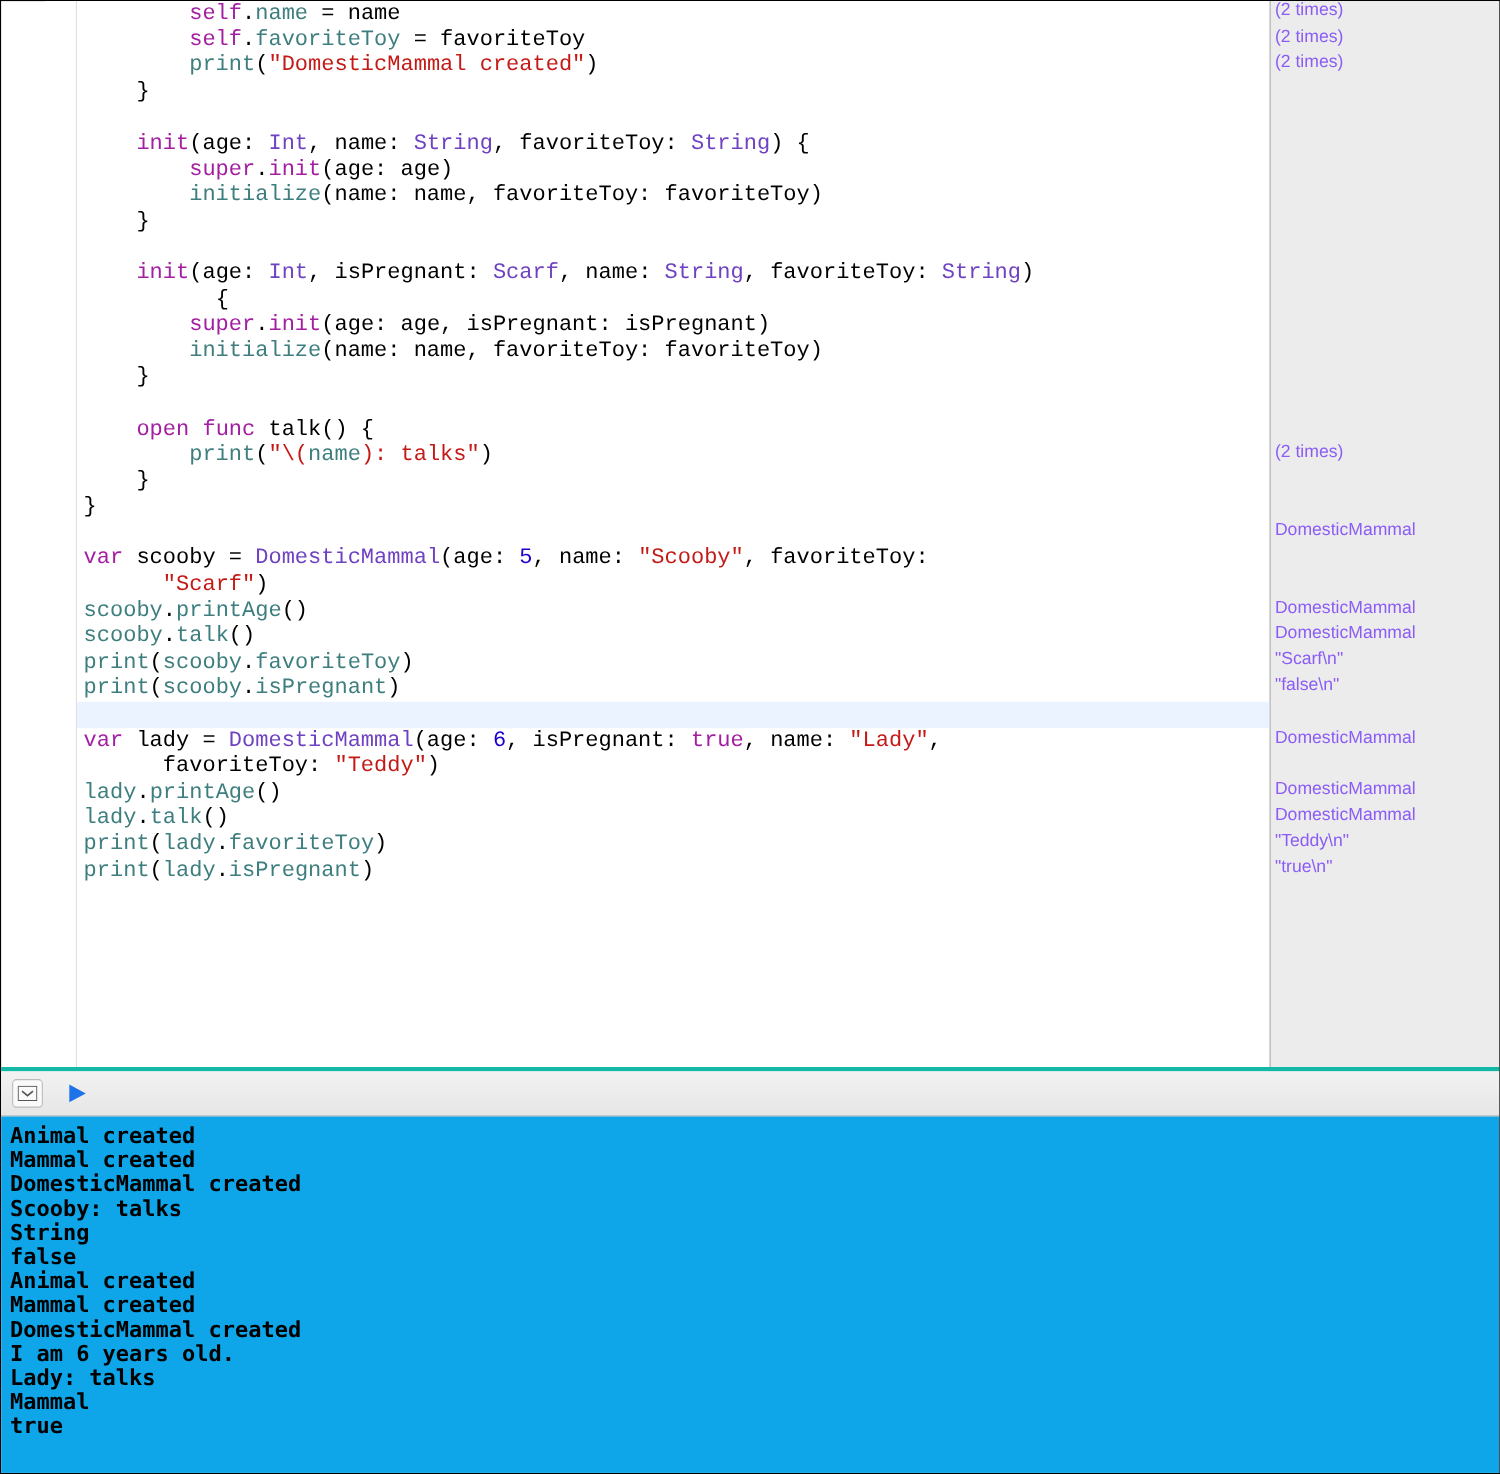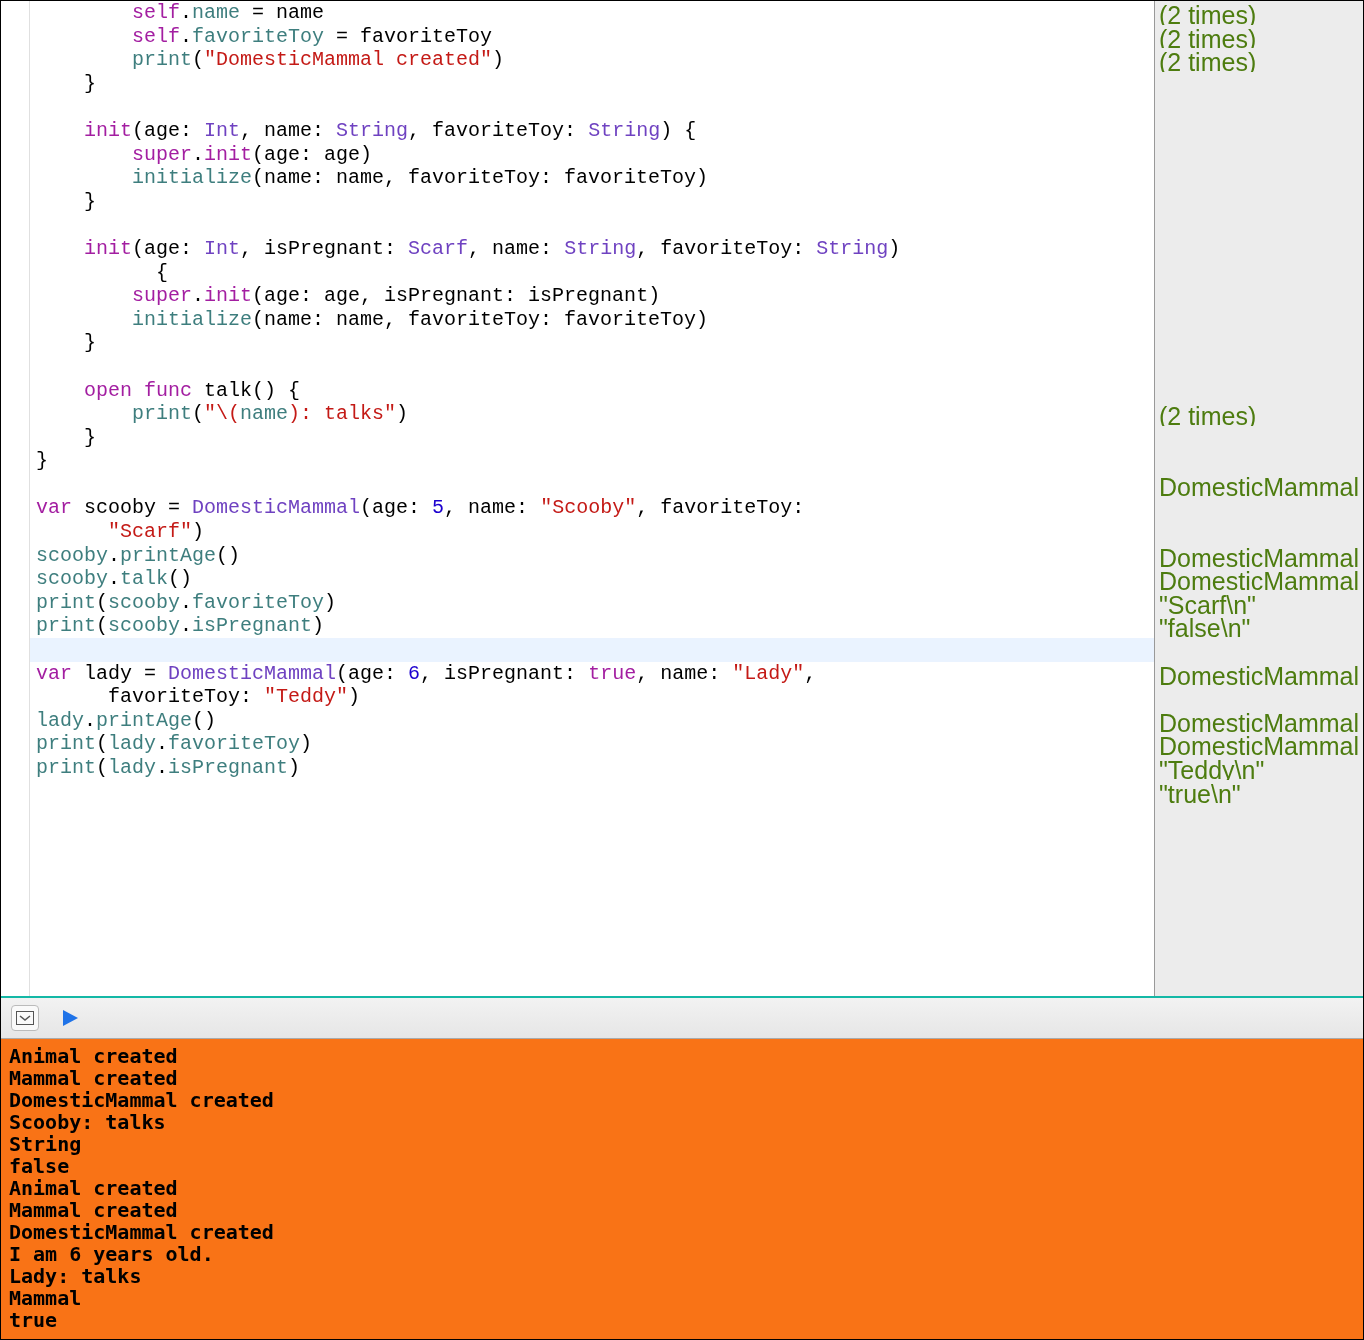--- a/index.html
+++ b/index.html
@@ -1,30 +1,30 @@
 <!DOCTYPE html>
 <html><head>
 <meta charset="utf-8">
 <style>
   html,body{margin:0;padding:0;background:#fff;font-family:Menlo,Consolas,"Courier New",monospace;font-size:20px;color:#000;}
   .playground{width:1364px;height:1340px;border:1px solid #000;box-sizing:border-box;display:flex;flex-direction:column;overflow:hidden;}
-  .upper{flex:1 1 auto;display:flex;overflow:hidden;border-bottom:2px solid #14b8a6;}
+  .upper{flex:1 1 auto;display:flex;overflow:hidden;border-bottom:4px solid #14b8a6;padding-left:40px;}
   .gutter{width:28px;background:#fff;border-right:1px solid #e0e0e0;}
   .code-pane{flex:1 1 auto;overflow:hidden;position:relative;background:#fff;}
   .code-line{white-space:pre;line-height:1.18;padding:0 8px 0 6px;}
   .code-line.current{background:#eaf3ff;}
-  .results-pane{width:200px;border-left:1px solid #999;background:#ececec;font-family:-apple-system,Helvetica,Arial,sans-serif;font-size:25px;color:#4d7c0f;padding:0 4px;}
+  .results-pane{width:200px;border-left:1px solid #999;background:#ececec;font-family:-apple-system,Helvetica,Arial,sans-serif;font-size:16px;color:#8b5cf6;padding:0 4px;}
   .results-pane .result-line{line-height:1.18;height:23.6px;white-space:nowrap;overflow:hidden;}
 
   .toolbar{height:40px;background:linear-gradient(#f2f2f2,#e6e6e6);border-bottom:1px solid #aaa;display:flex;align-items:center;padding:0 10px;gap:18px;}
   .tb-btn{width:26px;height:24px;display:flex;align-items:center;justify-content:center;border:1px solid #bbb;border-radius:4px;background:#fafafa;}
   .tb-btn.noborder{border:none;background:transparent;}
   svg{display:block;}
 
-  .console{flex:0 0 auto;padding:6px 8px 8px 8px;font-family:Menlo,Consolas,monospace;font-size:20px;font-weight:bold;line-height:1.1;background:#f97316;}
+  .console{flex:0 0 auto;padding:6px 8px 32px 8px;font-family:Menlo,Consolas,monospace;font-size:20px;font-weight:bold;line-height:1.1;background:#0ea5e9;}
   .console-line{white-space:pre;}
 
   
   .kw{color:#a31ea1;}      
   .prop{color:#3e7e7e;}    
   .type{color:#6f42c1;}    
   .str{color:#c41a16;}     
   .num{color:#1c00cf;}     
   .bool{color:#a31ea1;}    
   .plain{color:#000;}
@@ -61,20 +61,21 @@
         <div class="code-line"><span class="plain"></span><span class="kw">var</span><span class="plain"> scooby = </span><span class="type">DomesticMammal</span><span class="plain">(age: </span><span class="num">5</span><span class="plain">, name: </span><span class="str">"Scooby"</span><span class="plain">, favoriteToy:</span></div>
         <div class="code-line"><span class="plain">      </span><span class="str">"Scarf"</span><span class="plain">)</span></div>
         <div class="code-line"><span class="plain"></span><span class="prop">scooby</span><span class="plain">.</span><span class="prop">printAge</span><span class="plain">()</span></div>
         <div class="code-line"><span class="plain"></span><span class="prop">scooby</span><span class="plain">.</span><span class="prop">talk</span><span class="plain">()</span></div>
         <div class="code-line"><span class="plain"></span><span class="prop">print</span><span class="plain">(</span><span class="prop">scooby</span><span class="plain">.</span><span class="prop">favoriteToy</span><span class="plain">)</span></div>
         <div class="code-line"><span class="plain"></span><span class="prop">print</span><span class="plain">(</span><span class="prop">scooby</span><span class="plain">.</span><span class="prop">isPregnant</span><span class="plain">)</span></div>
         <div class="code-line current"><span class="plain"></span>&nbsp;</div>
         <div class="code-line"><span class="plain"></span><span class="kw">var</span><span class="plain"> lady = </span><span class="type">DomesticMammal</span><span class="plain">(age: </span><span class="num">6</span><span class="plain">, isPregnant: </span><span class="bool">true</span><span class="plain">, name: </span><span class="str">"Lady"</span><span class="plain">,</span></div>
         <div class="code-line"><span class="plain">      </span><span class="plain">favoriteToy: </span><span class="str">"Teddy"</span><span class="plain">)</span></div>
         <div class="code-line"><span class="plain"></span><span class="prop">lady</span><span class="plain">.</span><span class="prop">printAge</span><span class="plain">()</span></div>
+        <div class="code-line"><span class="plain"></span><span class="prop">lady</span><span class="plain">.</span><span class="prop">talk</span><span class="plain">()</span></div>
         <div class="code-line"><span class="plain"></span><span class="prop">print</span><span class="plain">(</span><span class="prop">lady</span><span class="plain">.</span><span class="prop">favoriteToy</span><span class="plain">)</span></div>
         <div class="code-line"><span class="plain"></span><span class="prop">print</span><span class="plain">(</span><span class="prop">lady</span><span class="plain">.</span><span class="prop">isPregnant</span><span class="plain">)</span></div>
       </div>
     <div class="results-pane" id="results-pane">
         <div class="result-line">(2 times)</div>
         <div class="result-line">(2 times)</div>
         <div class="result-line">(2 times)</div>
         <div class="result-line">&nbsp;</div>
         <div class="result-line">&nbsp;</div>
         <div class="result-line">&nbsp;</div>

